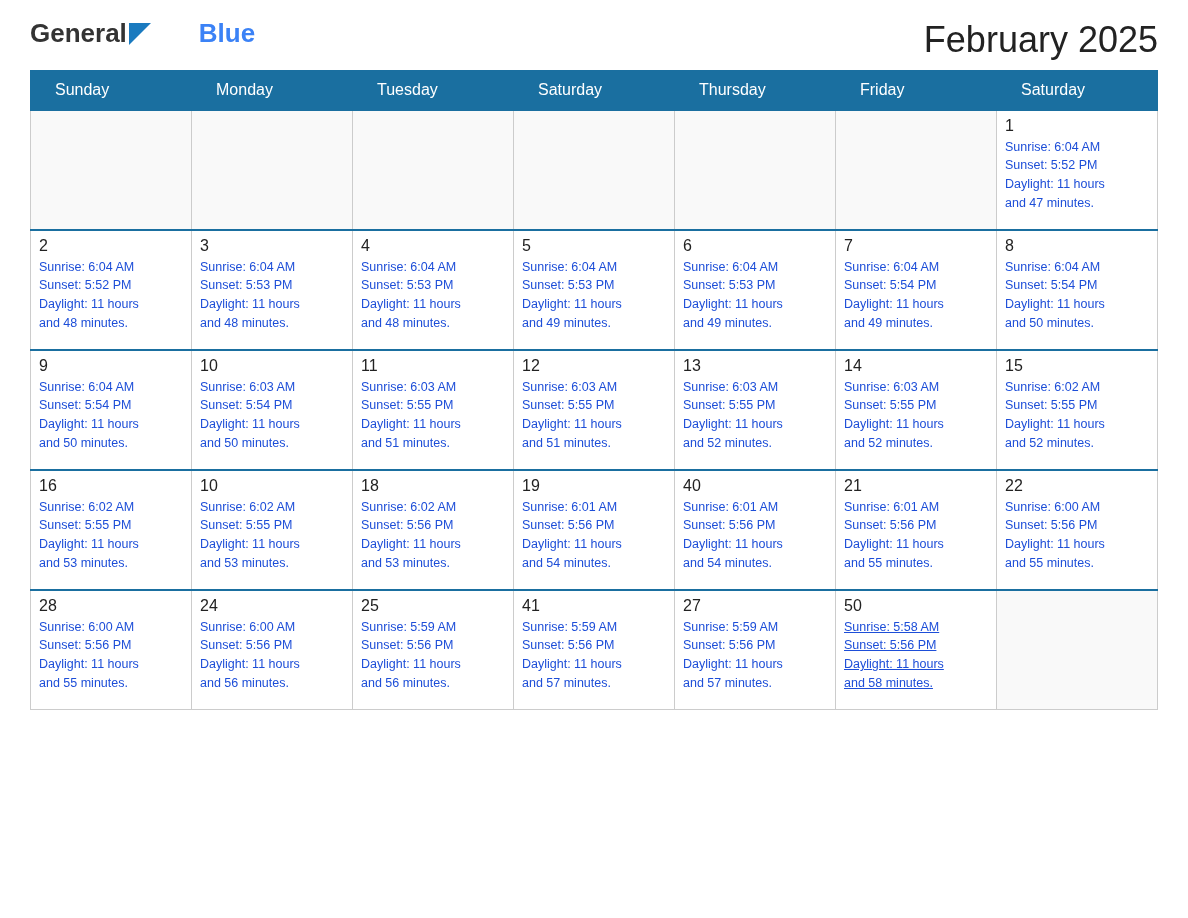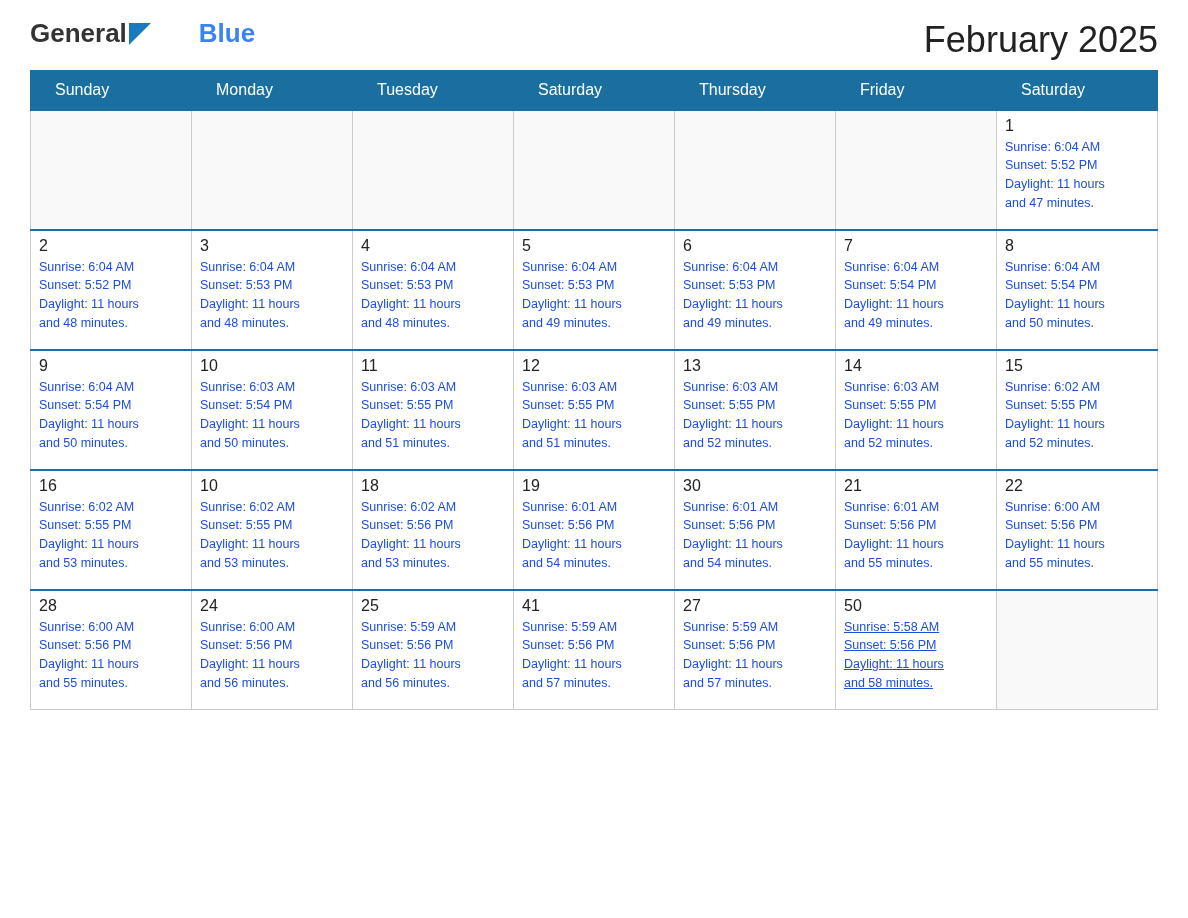--- a/index.html
+++ b/index.html
@@ -268,21 +268,21 @@
 and 53 minutes.</div>
         </td>
         <td>
           <span class="day-number">19</span>
           <div class="day-info" style="white-space: pre-line;">Sunrise: 6:01 AM
 Sunset: 5:56 PM
 Daylight: 11 hours
 and 54 minutes.</div>
         </td>
         <td>
-          <span class="day-number">30</span>
+          <span class="day-number">40</span>
           <div class="day-info" style="white-space: pre-line;">Sunrise: 6:01 AM
 Sunset: 5:56 PM
 Daylight: 11 hours
 and 54 minutes.</div>
         </td>
         <td>
           <span class="day-number">21</span>
           <div class="day-info" style="white-space: pre-line;">Sunrise: 6:01 AM
 Sunset: 5:56 PM
 Daylight: 11 hours

